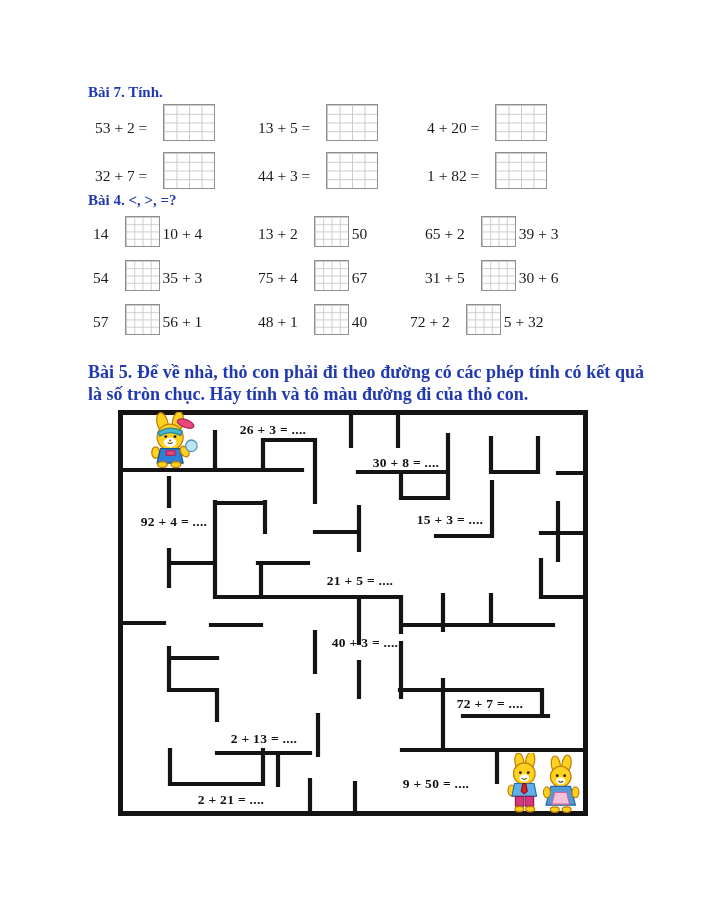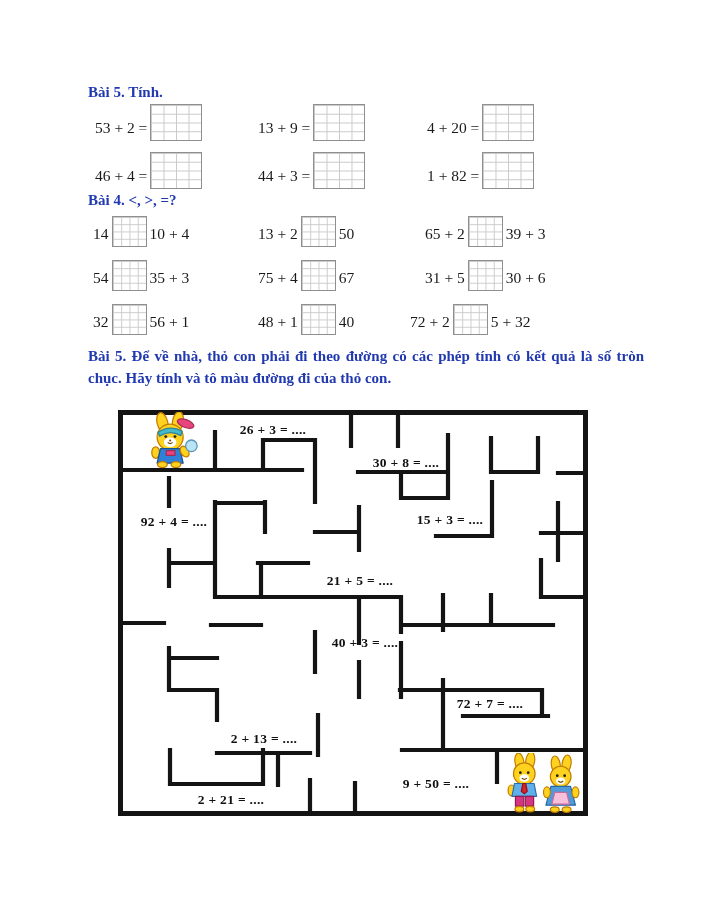--- a/index.html
+++ b/index.html
@@ -9,68 +9,68 @@
     font-family:"Liberation Serif",serif;color:#1a1a1a;overflow:hidden;
   }
   .sec-title{
     position:absolute;font-weight:bold;font-size:15px;color:var(--title-blue);
     white-space:nowrap;
   }
   .prob{
     position:absolute;display:flex;align-items:flex-end;white-space:nowrap;
     font-size:15.5px;
   }
-  .prob .txt{padding:0 3px 4px 0;}
+  .prob .txt{padding:0 16px 4px 0;}
   .prob .txt.after{padding:0 0 4px 3px;text-align:center;}
   .agrid{
     display:inline-block;box-sizing:border-box;
     border:1.6px solid #8f8f8f;
     background-image:
       linear-gradient(to right,#c9c9c9 1px,transparent 1px),
       linear-gradient(to bottom,#c9c9c9 1px,transparent 1px);
     background-size:25% 25%;
     background-color:#fff;
   }
   .agrid.g3{width:52px;height:37px;}
   .agrid.g4{width:35px;height:31px;}
   .ex5-title{
-    position:absolute;left:88px;top:345px;width:556px;
-    font-weight:bold;font-size:15px;line-height:22px;color:var(--title-blue);
+    position:absolute;left:88px;top:361px;width:556px;
+    font-weight:bold;font-size:18px;line-height:22px;color:var(--title-blue);
     text-align:justify;
   }
   #maze{
     position:absolute;left:118px;top:410px;width:470px;height:406px;
   }
   #maze svg.walls{position:absolute;left:0;top:0;color:var(--wall-black);}
   .mz-label{
     position:absolute;transform:translate(-50%,-50%);
     font-weight:bold;font-size:13.5px;letter-spacing:.3px;color:#111;
     white-space:nowrap;
   }
   .rabbit{position:absolute;}
 </style>
 </head>
 <body>
 
-<div class="sec-title" style="left:88px;top:84px">Bài 5. Tính.</div>
+<div class="sec-title" style="left:88px;top:84px">Bài 7. Tính.</div>
 
 <div class="prob" style="left:95px;top:104px">
   <span class="txt">53 + 2 =</span>
   <span class="agrid g3"></span>
 </div>
 <div class="prob" style="left:258px;top:104px">
-  <span class="txt">13 + 9 =</span>
+  <span class="txt">13 + 5 =</span>
   <span class="agrid g3"></span>
 </div>
 <div class="prob" style="left:427px;top:104px">
   <span class="txt">4 + 20 =</span>
   <span class="agrid g3"></span>
 </div>
 <div class="prob" style="left:95px;top:152px">
-  <span class="txt">46 + 4 =</span>
+  <span class="txt">32 + 7 =</span>
   <span class="agrid g3"></span>
 </div>
 <div class="prob" style="left:258px;top:152px">
   <span class="txt">44 + 3 =</span>
   <span class="agrid g3"></span>
 </div>
 <div class="prob" style="left:427px;top:152px">
   <span class="txt">1 + 82 =</span>
   <span class="agrid g3"></span>
 </div>
@@ -101,21 +101,21 @@
   <span class="txt">75 + 4</span>
   <span class="agrid g4"></span>
   <span class="txt after">67</span>
 </div>
 <div class="prob" style="left:425px;top:260px">
   <span class="txt">31 + 5</span>
   <span class="agrid g4"></span>
   <span class="txt after">30 + 6</span>
 </div>
 <div class="prob" style="left:93px;top:304px">
-  <span class="txt">32</span>
+  <span class="txt">57</span>
   <span class="agrid g4"></span>
   <span class="txt after">56 + 1</span>
 </div>
 <div class="prob" style="left:258px;top:304px">
   <span class="txt">48 + 1</span>
   <span class="agrid g4"></span>
   <span class="txt after">40</span>
 </div>
 <div class="prob" style="left:410px;top:304px">
   <span class="txt">72 + 2</span>

